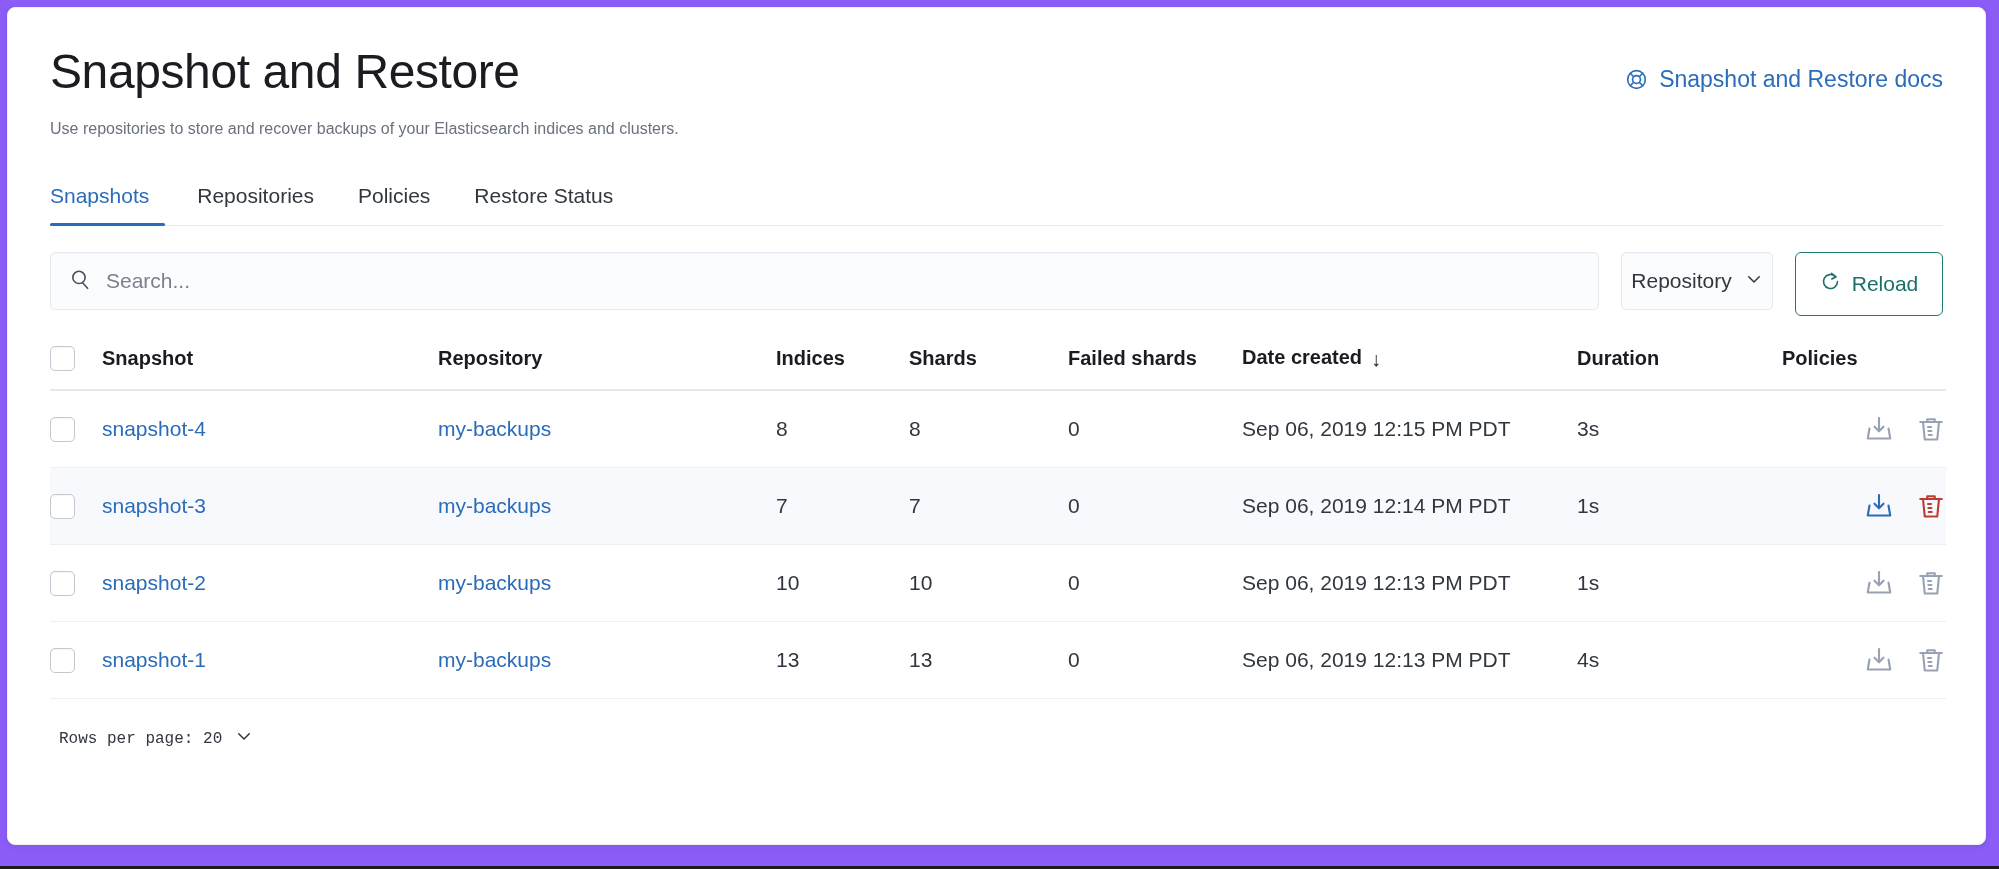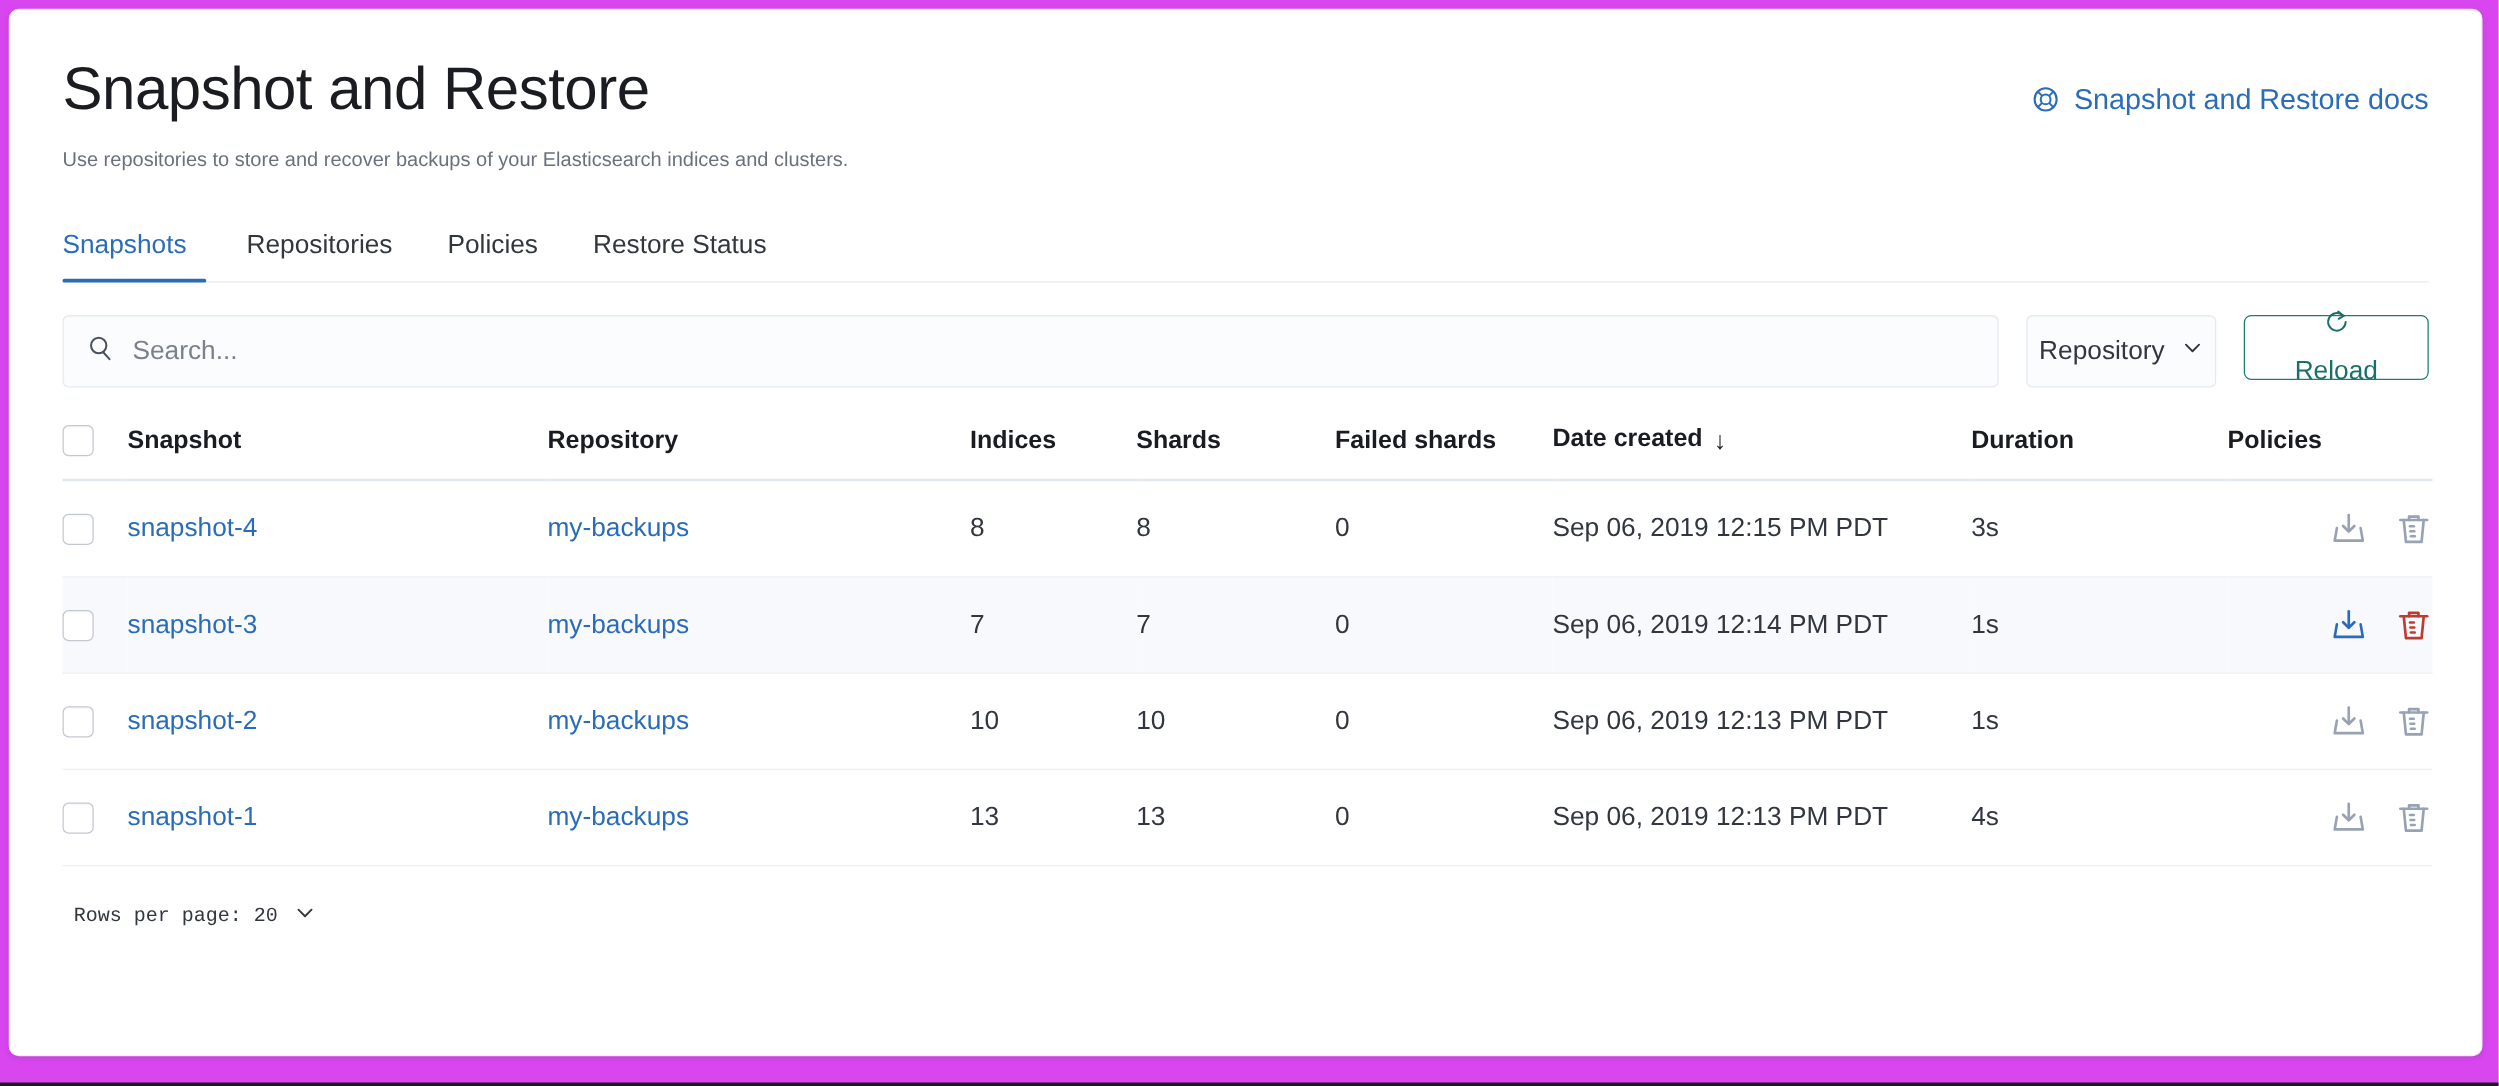--- a/index.html
+++ b/index.html
@@ -5,21 +5,21 @@
   * { box-sizing: border-box; margin: 0; padding: 0; }
   html, body {
     width: 1999px; height: 869px;
     background: #ffffff;
     font-family: "Liberation Sans", sans-serif;
     -webkit-font-smoothing: antialiased;
   }
   #root {
     position: relative;
     width: 1999px; height: 869px;
-    background: #d946ef;
+    background: #8b5cf6;
     overflow: hidden;
   }
   
   .page-bottom-rule {
     position: absolute;
     left: 0; right: 0; bottom: 0;
     height: 3px;
     background: #1c1c1c;
   }
 
@@ -139,33 +139,32 @@
     gap: 13px;
     font-size: 21px;
     color: #31363f;
     cursor: pointer;
     box-shadow: 0 1px 1px rgba(60,70,90,0.04) inset;
   }
   .chev { width: 18px; height: 18px; flex: none; }
 
   .reload-btn {
     width: 148px;
-    height: 52px;
+    height: 64px;
     background: #ffffff;
     border: 1px solid #1d7b74;
     border-radius: 6px;
     display: flex;
     align-items: center;
     justify-content: center;
     gap: 11px;
     color: #1a7068;
     font-size: 21px;
     font-family: inherit;
     cursor: pointer;
-    flex-direction: column;
   }
   .reload-icon { width: 21px; height: 21px; flex: none; }
 
   
   .table-wrap { margin-top: 30px; }
   table.snap-table {
     width: 1896px;
     border-collapse: collapse;
     table-layout: fixed;
   }

